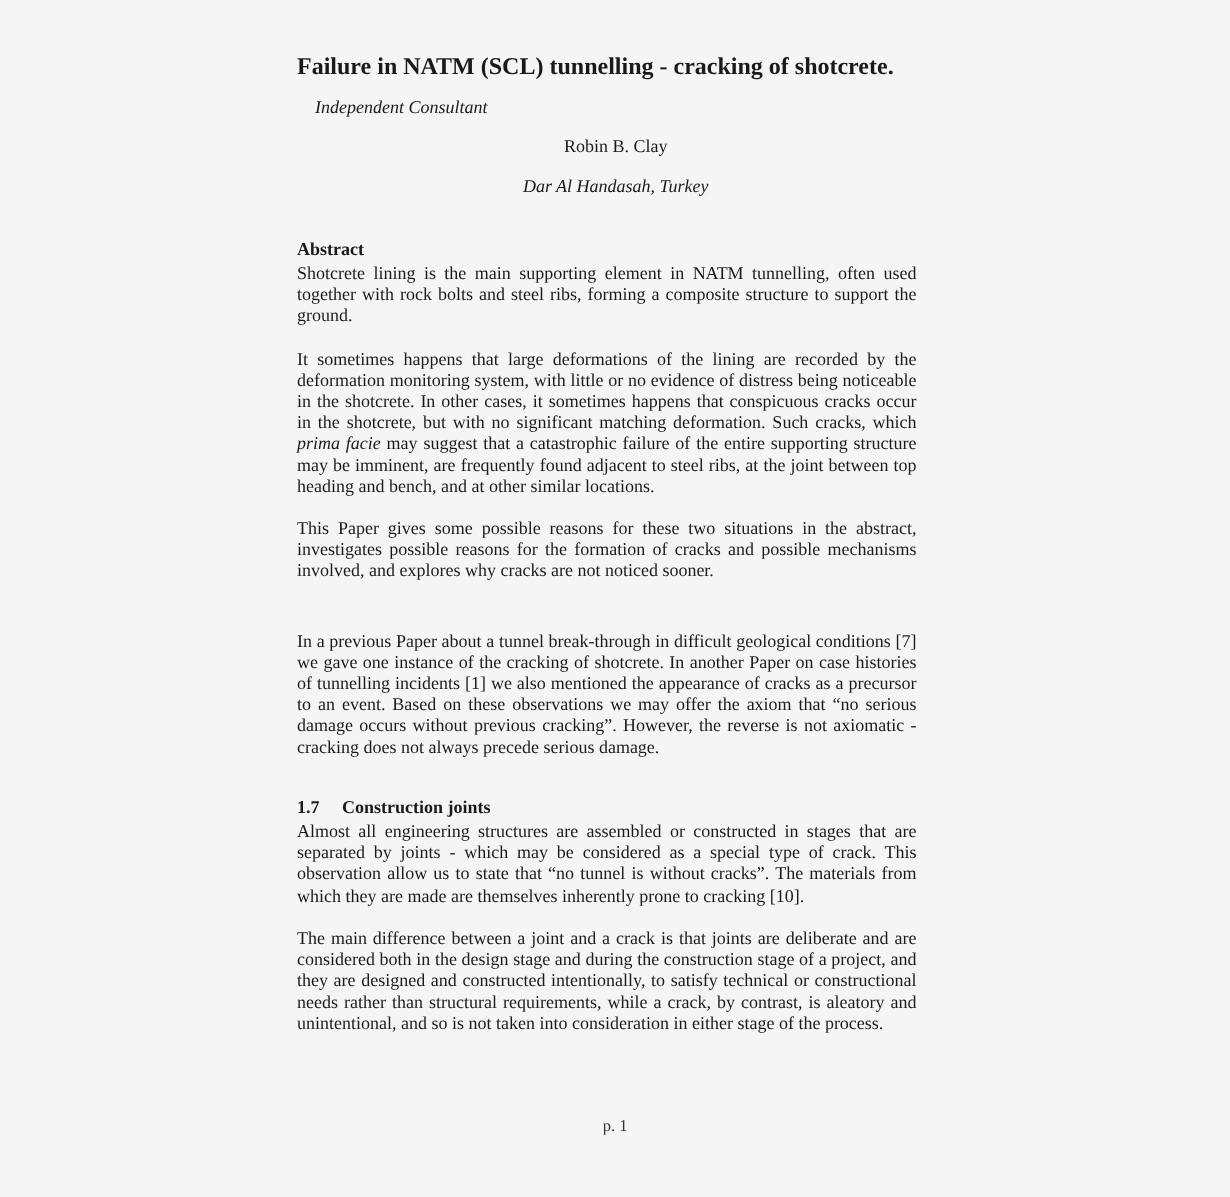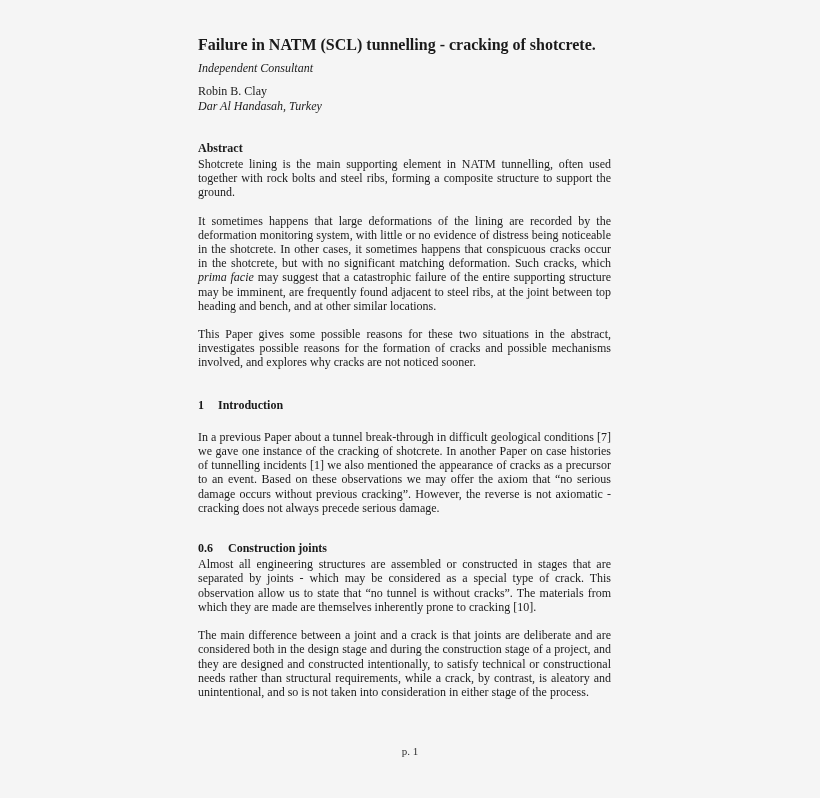--- a/index.html
+++ b/index.html
@@ -22,23 +22,23 @@
       width: 425px;
       font-size: 12px;
       line-height: 14.2px;
     }
     .title {
       font-weight: bold;
       font-size: 16px;
       margin: 0 0 9px 0;
     }
     .author { margin: 0; }
-    .affil { margin: 0; font-style: italic; }
+    .affil { margin: 12px; font-style: italic; }
     .author-block { margin-bottom: 9px; }
-    .author-block.last { margin-bottom: 28px; }
+    .author-block.last { margin-bottom: 28px; text-align: center; }
     .heading {
       font-weight: bold;
       margin: 0 0 2px 0;
     }
     .heading .num {
       display: inline-block;
       width: 20px;
     }
     .heading.sub .num { width: 30px; }
     p.body {
@@ -74,27 +74,24 @@
     <div class="author">Robin B. Clay</div>
     <div class="affil">Dar Al Handasah, Turkey</div>
   </div>
 
   <div class="heading">Abstract</div>
   <p class="body">Shotcrete lining is the main supporting element in NATM tunnelling, often used together with rock bolts and steel ribs, forming a composite structure to support the ground.</p>
   <p class="body"><span>It sometimes happens that large deformations of the lining are recorded by the deformation monitoring system, with little or no evidence of distress being noticeable in the shotcrete. In other cases, it sometimes happens that conspicuous cracks occur in the shotcrete, but with no significant matching deformation. Such cracks, which </span><em>prima facie</em><span> may suggest that a catastrophic failure of the entire supporting structure may be imminent, are frequently found adjacent to steel ribs, at the joint between top heading and bench, and at other similar locations.</span></p>
   <p class="body">This Paper gives some possible reasons for these two situations in the abstract, investigates possible reasons for the formation of cracks and possible mechanisms involved, and explores why cracks are not noticed sooner.</p>
 
   <div class="gap-section"></div>
-  <div class="heading intro-head">
-    <span class="num">1</span><span>Introduction</span>
-  </div>
   <div class="gap-section" style="height:4px"></div>
   <p class="body">In a previous Paper about a tunnel break-through in difficult geological conditions [7] we gave one instance of the cracking of shotcrete. In another Paper on case histories of tunnelling incidents [1] we also mentioned the appearance of cracks as a precursor to an event. Based on these observations we may offer the axiom that “no serious damage occurs without previous cracking”. However, the reverse is not axiomatic - cracking does not always precede serious damage.</p>
 
   <div class="gap-section" style="height:12px"></div>
   <div class="heading sub">
-    <span class="num">0.6</span><span>Construction joints</span>
+    <span class="num">1.7</span><span>Construction joints</span>
   </div>
   <p class="body">Almost all engineering structures are assembled or constructed in stages that are separated by joints - which may be considered as a special type of crack. This observation allow us to state that “no tunnel is without cracks”. The materials from which they are made are themselves inherently prone to cracking [10].</p>
   <p class="body">The main difference between a joint and a crack is that joints are deliberate and are considered both in the design stage and during the construction stage of a project, and they are designed and constructed intentionally, to satisfy technical or constructional needs rather than structural requirements, while a crack, by contrast, is aleatory and unintentional, and so is not taken into consideration in either stage of the process.</p>
 </div>
 
 <div class="pagenum"><span>p. 1</span></div>
 
 </body></html>

